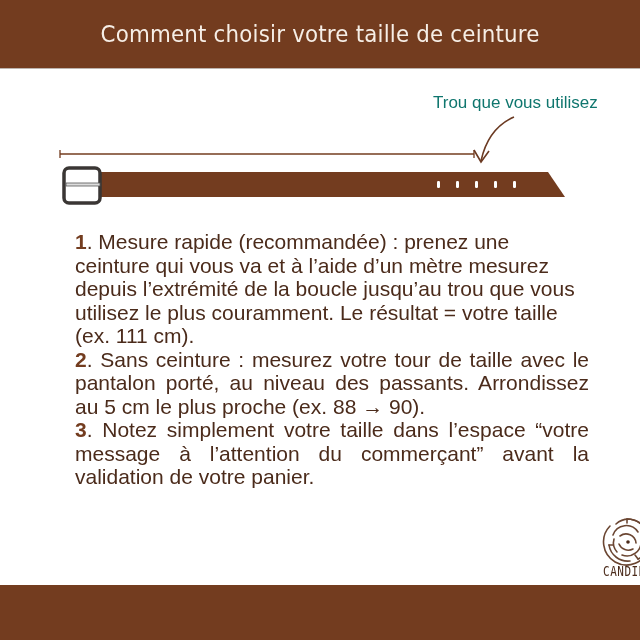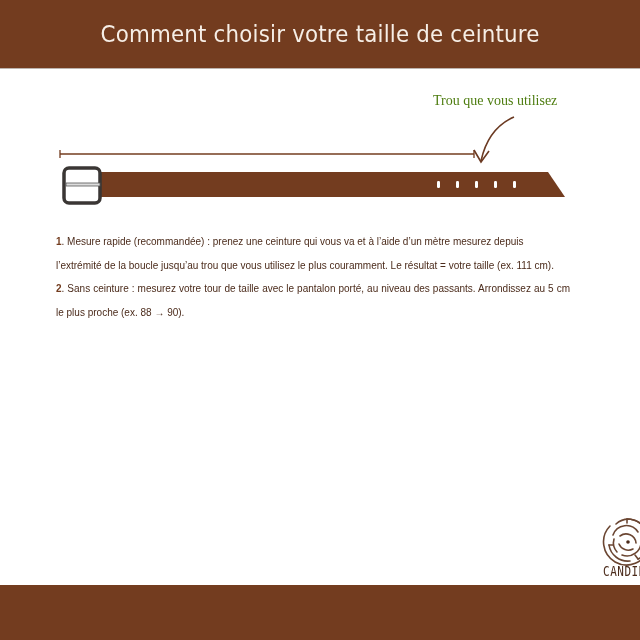--- a/index.html
+++ b/index.html
@@ -16,30 +16,30 @@
       font-size: 23px; font-weight: normal; letter-spacing: 0.2px;
       transform: scaleX(0.93);
     }
     .header-rule {
       position: absolute; left: 0; top: 68px; width: 640px; height: 1px; background: #bdb3ad;
     }
 
     .illustration { position: absolute; left: 0; top: 80px; width: 640px; height: 140px; }
     .arrow-label {
       position: absolute; left: 433px; top: 13px;
-      font-family: Liberation Serif, serif; font-size: 14px; color: #4d7c0f;
+      font-family: Liberation Sans, sans-serif; font-size: 17px; color: #0f766e;
     }
 
     .footer {
       position: absolute; left: 0; top: 585px; width: 640px; height: 55px; background: #733c1f;
     }
 
     .instructions {
-      position: absolute; left: 56px; top: 230px; width: 514px;
-      font-family: "Liberation Sans", sans-serif; font-size: 10px; line-height: 23.5px;
+      position: absolute; left: 75px; top: 230px; width: 514px;
+      font-family: "Liberation Sans", sans-serif; font-size: 21px; line-height: 23.5px;
       color: #4b2b1b;
     }
     .step { text-align: left; }
     .step.justify { text-align: justify; text-align-last: left; }
     .step + .step { }
     .step-num { font-weight: bold; color: #733c1f; }
 
     .logo { position: absolute; left: 600px; top: 515px; width: 56px; height: 68px; }
     .logo-text {
       position: absolute; left: 0; top: 50px; width: 56px; text-align: center;
@@ -82,20 +82,21 @@
     <g>
       <rect x="64" y="168" width="36" height="35" rx="5" fill="#ffffff" stroke="#3a3634" stroke-width="3.5"></rect>
       <rect x="66" y="183" width="34" height="3" fill="#dcdcdc" stroke="#555" stroke-width="0.8"></rect>
     </g>
   </svg>
 </div>
 
 <div class="instructions">
   <p class="step"><span class="step-num">1</span><span>. Mesure rapide (recommandée) : prenez une ceinture qui vous va et à l’aide d’un mètre  mesurez depuis l’extrémité de la boucle jusqu’au trou que vous utilisez le plus couramment. Le résultat = votre taille (ex. 111 cm).</span></p>
   <p class="step justify"><span class="step-num">2</span><span>. Sans ceinture : mesurez votre tour de taille avec le pantalon porté, au niveau des passants. Arrondissez au 5 cm le plus proche (ex. 88 → 90).</span></p>
+  <p class="step justify"><span class="step-num">3</span><span>. Notez simplement votre taille dans l’espace “votre message à l’attention du commerçant” avant la validation de votre panier.</span></p>
 </div>
 
 <div class="logo">
   <svg width="56" height="52" viewBox="0 0 56 52">
     <g fill="none" stroke="#6b4632" stroke-width="1.6" stroke-linecap="round">
       <path d="M27 4 A 23 23 0 1 1 10 11"></path>
       <path d="M16 9 A 19 19 0 0 1 44 12"></path>
       <path d="M47 18 A 19 19 0 0 1 38 44"></path>
       <path d="M30 46 A 19 19 0 0 1 9 30"></path>
       <path d="M13 20 A 14 14 0 0 1 38 17"></path>

